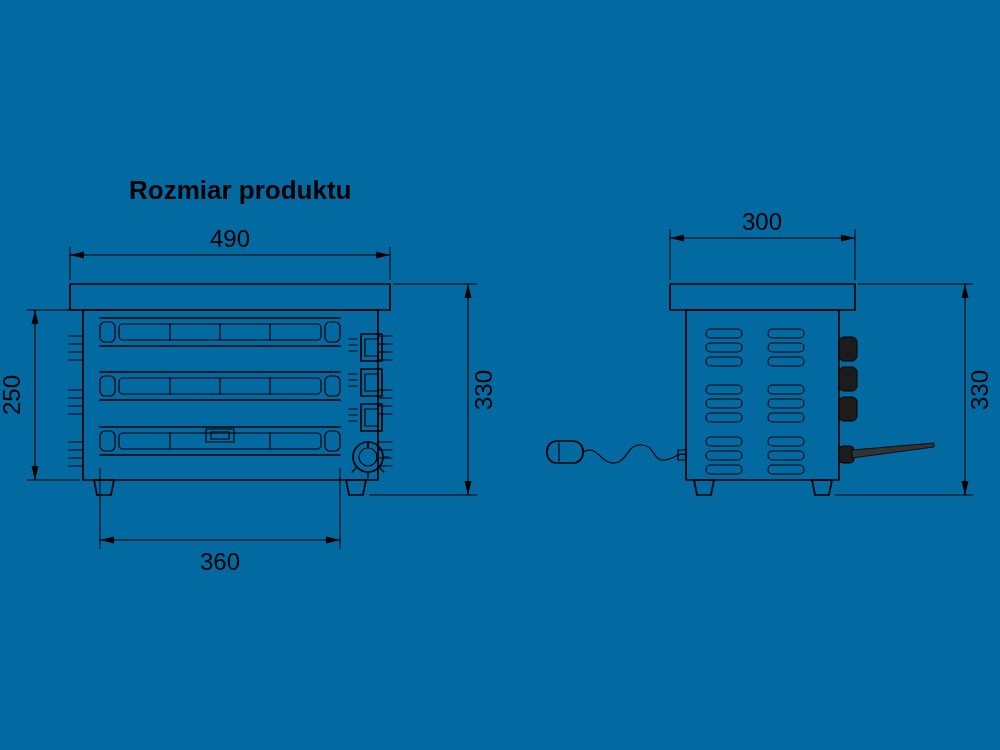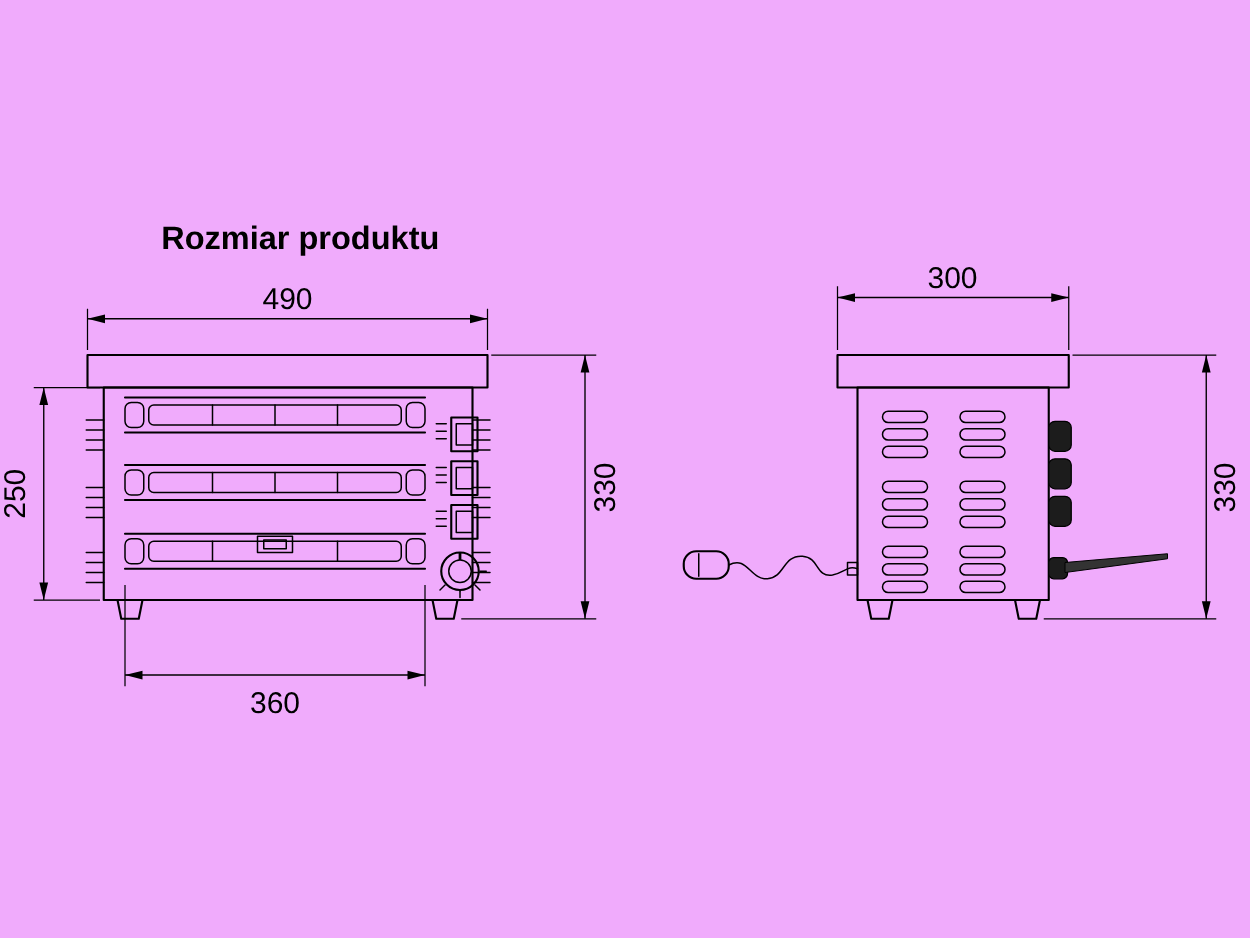--- a/index.html
+++ b/index.html
@@ -6,21 +6,21 @@
     margin: 0;
     padding: 0;
     background: #ffffff;
     width: 1000px;
     height: 750px;
     font-family: "Liberation Sans", sans-serif;
   }
   .drawing-wrap {
     width: 1000px;
     height: 750px;
-    background: #f0abfc;
+    background: #0369a1;
   }
   .outline { fill: none; stroke: #000; stroke-width: 1.7; stroke-linejoin: round; stroke-linecap: round; }
   .thin    { fill: none; stroke: #000; stroke-width: 1.2; stroke-linejoin: round; stroke-linecap: round; }
   .dim     { fill: none; stroke: #000; stroke-width: 1.1; }
   .ext     { fill: none; stroke: #000; stroke-width: 1; }
   .arrow   { fill: #000; stroke: none; }
   .dark    { fill: #1c1c1c; stroke: #000; stroke-width: 1; }
   .rod     { fill: #333; stroke: #000; stroke-width: 0.8; }
   .dimtext {
     font-family: "Liberation Sans", sans-serif;

